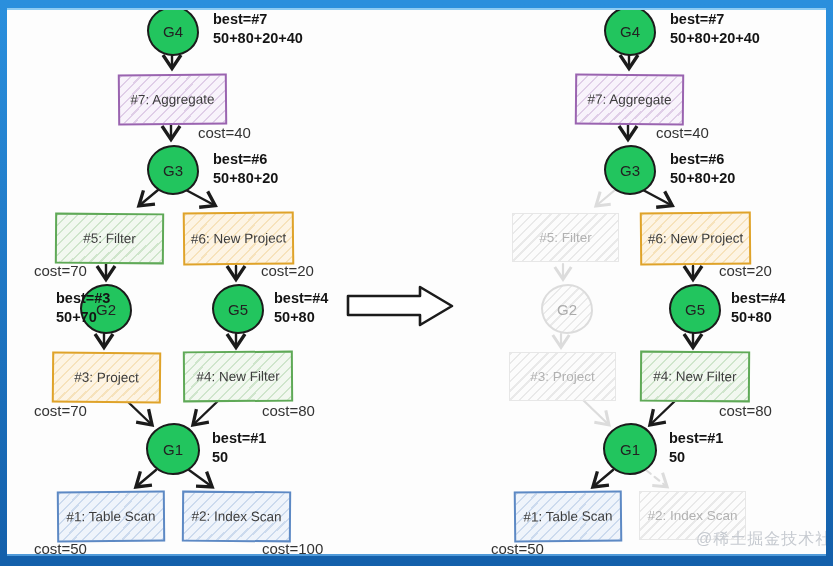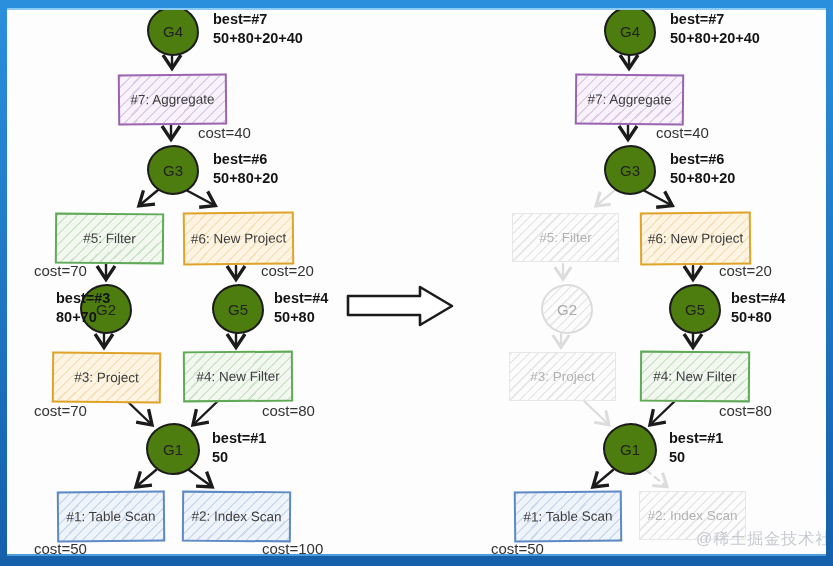--- a/index.html
+++ b/index.html
@@ -10,21 +10,21 @@
   .frame-accent{position:absolute;left:7px;right:7px;top:8px;bottom:10px;pointer-events:none;z-index:39;
     border-top:2px solid #8ecbf2;border-bottom:2px solid #4f9ad9;}
   svg.edges{position:absolute;left:0;top:0;z-index:1;pointer-events:none;}
   .edge{stroke:var(--ink,#1b1b1b);stroke-width:2.4;stroke-linecap:round;fill:none;}
   .edge-faded{stroke:var(--faded,#dcdcdc);stroke-width:2.2;stroke-linecap:round;fill:none;}
   .edge-faded.dash{stroke-dasharray:6 5;}
   .ah-black path{stroke:var(--ink,#1b1b1b);}
   .ah-gray path{stroke:var(--faded,#dcdcdc);}
   .bigarrow{fill:#fff;stroke:var(--ink,#1b1b1b);stroke-width:2.6;stroke-linejoin:round;}
 
-  .gnode{position:absolute;width:48px;height:46px;background:#4d7c0f;z-index:5;
+  .gnode{position:absolute;width:48px;height:46px;background:#22c55e;z-index:5;
     border:2.5px solid var(--ink,#1b1b1b);border-radius:52% 48% 50% 50%/49% 53% 47% 51%;
     display:flex;align-items:center;justify-content:center;font-size:15px;color:#222;}
   .gnode.faded{border:2px solid var(--faded,#dcdcdc);color:#ababab;
     background-color:#fcfcfc;
     background-image:repeating-linear-gradient(135deg,rgba(0,0,0,0.07) 0px,rgba(0,0,0,0.07) 1.6px,transparent 1.6px,transparent 6.5px);}
   .opbox{position:absolute;z-index:5;display:flex;align-items:center;justify-content:center;
     font-size:13.5px;color:#3c3c3c;white-space:nowrap;}
   .opbox.purple{border:2px solid var(--purple,#9a64b0);background-color:#f8f3fb;
     background-image:repeating-linear-gradient(135deg,rgba(154,100,176,0.26) 0px,rgba(154,100,176,0.26) 1.5px,transparent 1.5px,transparent 7px);}
   .opbox.green{border:2px solid var(--green,#5fa957);background-color:#f2f8f0;
@@ -102,21 +102,21 @@
 
     <div class="opbox green" style="left:55px;top:213px;width:105px;height:47px;transform:rotate(0.4deg);">#5: Filter</div>
     <div class="cost" style="left:34px;top:262px;">cost=70</div>
 
     <div class="opbox orange" style="left:183px;top:212px;width:107px;height:49px;transform:rotate(-0.6deg);">#6: New Project</div>
     <div class="cost" style="left:261px;top:262px;">cost=20</div>
 
     <div class="gnode" style="left:80px;top:284px;">G2</div>
     <div class="gbest" style="left:9px;top:289px;margin-left:47px;">
       <div>best=#3</div>
-      <div>80+70</div>
+      <div>50+70</div>
     </div>
 
     <div class="gnode" style="left:212px;top:284px;">G5</div>
     <div class="gbest" style="left:274px;top:289px;">
       <div>best=#4</div>
       <div>50+80</div>
     </div>
 
     <div class="opbox orange" style="left:52px;top:352px;width:105px;height:47px;transform:rotate(0.5deg);">#3: Project</div>
     <div class="cost" style="left:34px;top:402px;">cost=70</div>

